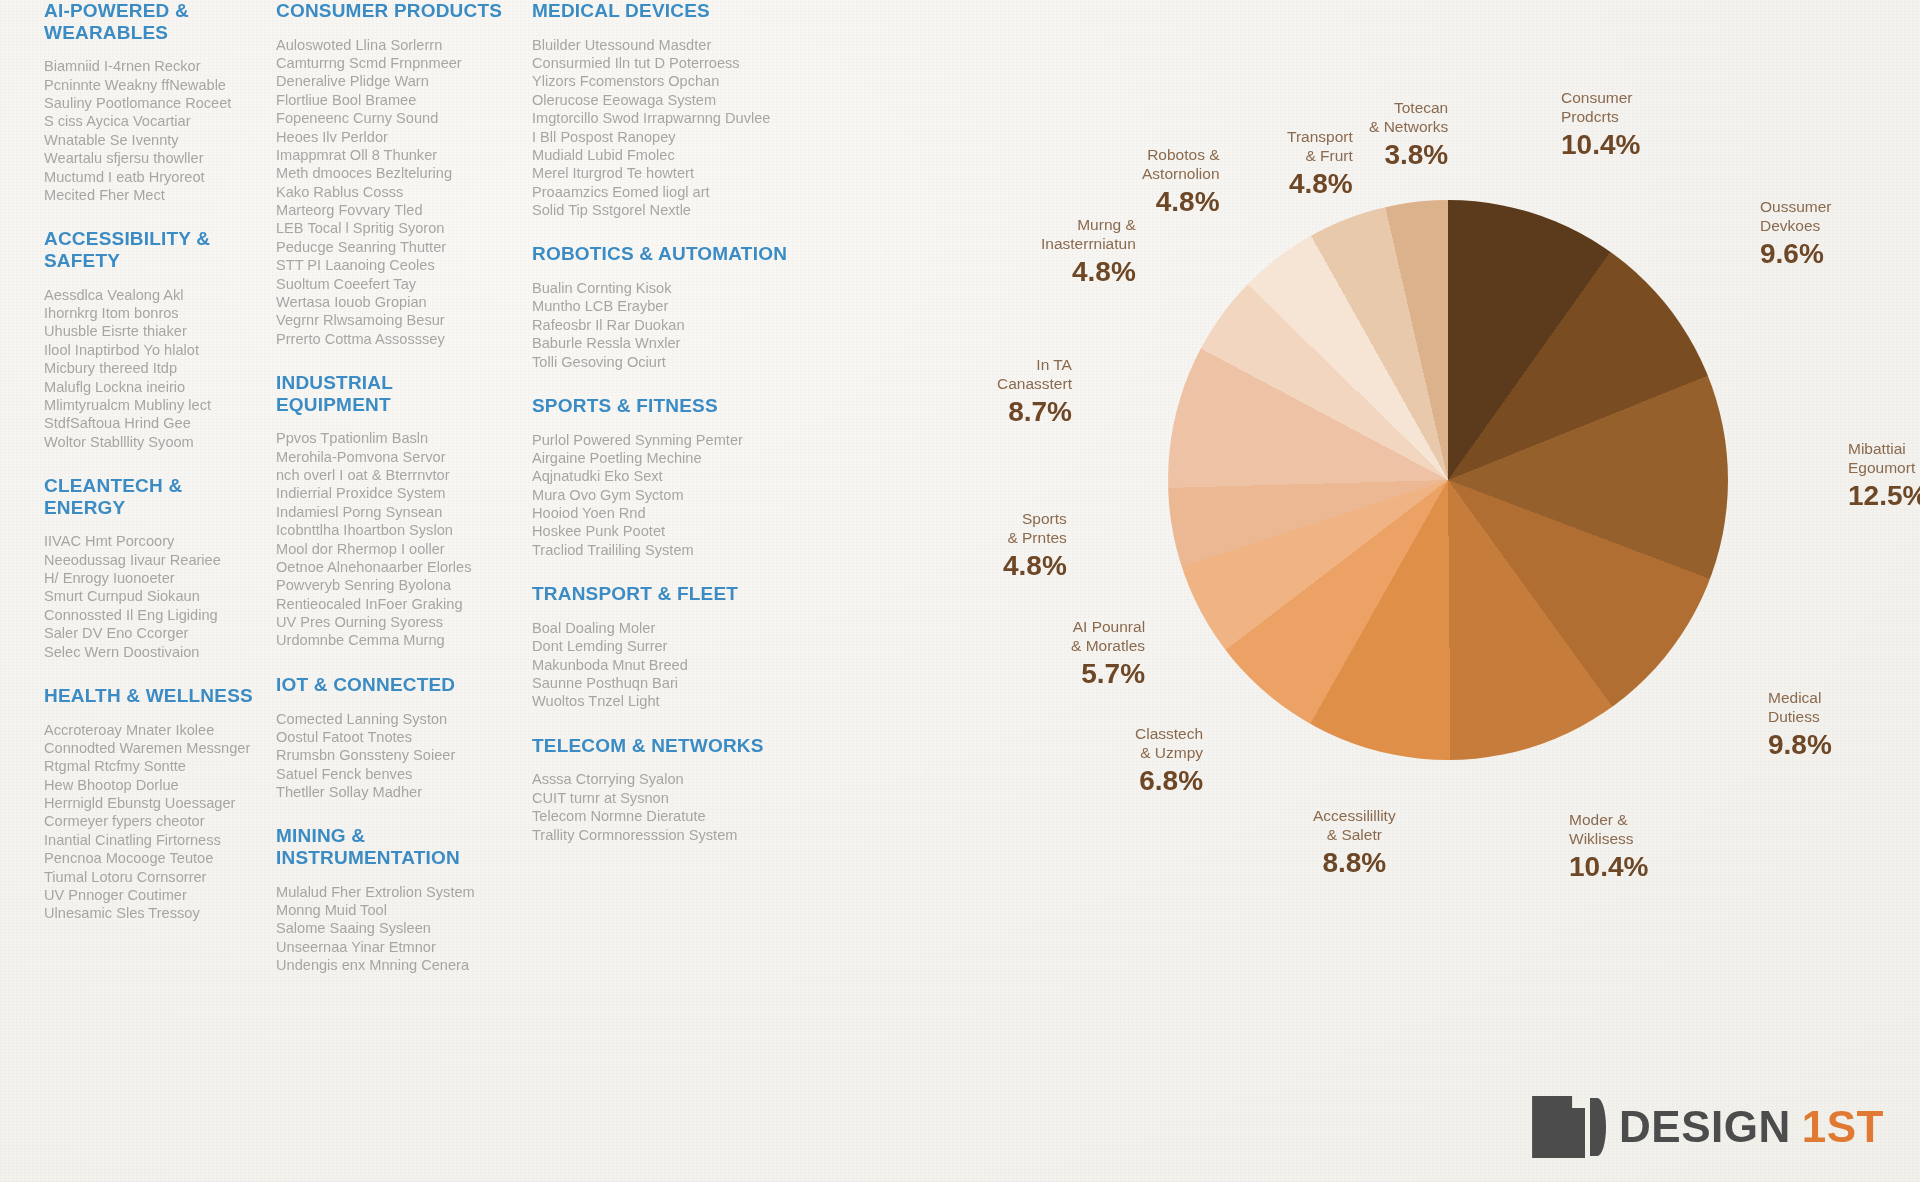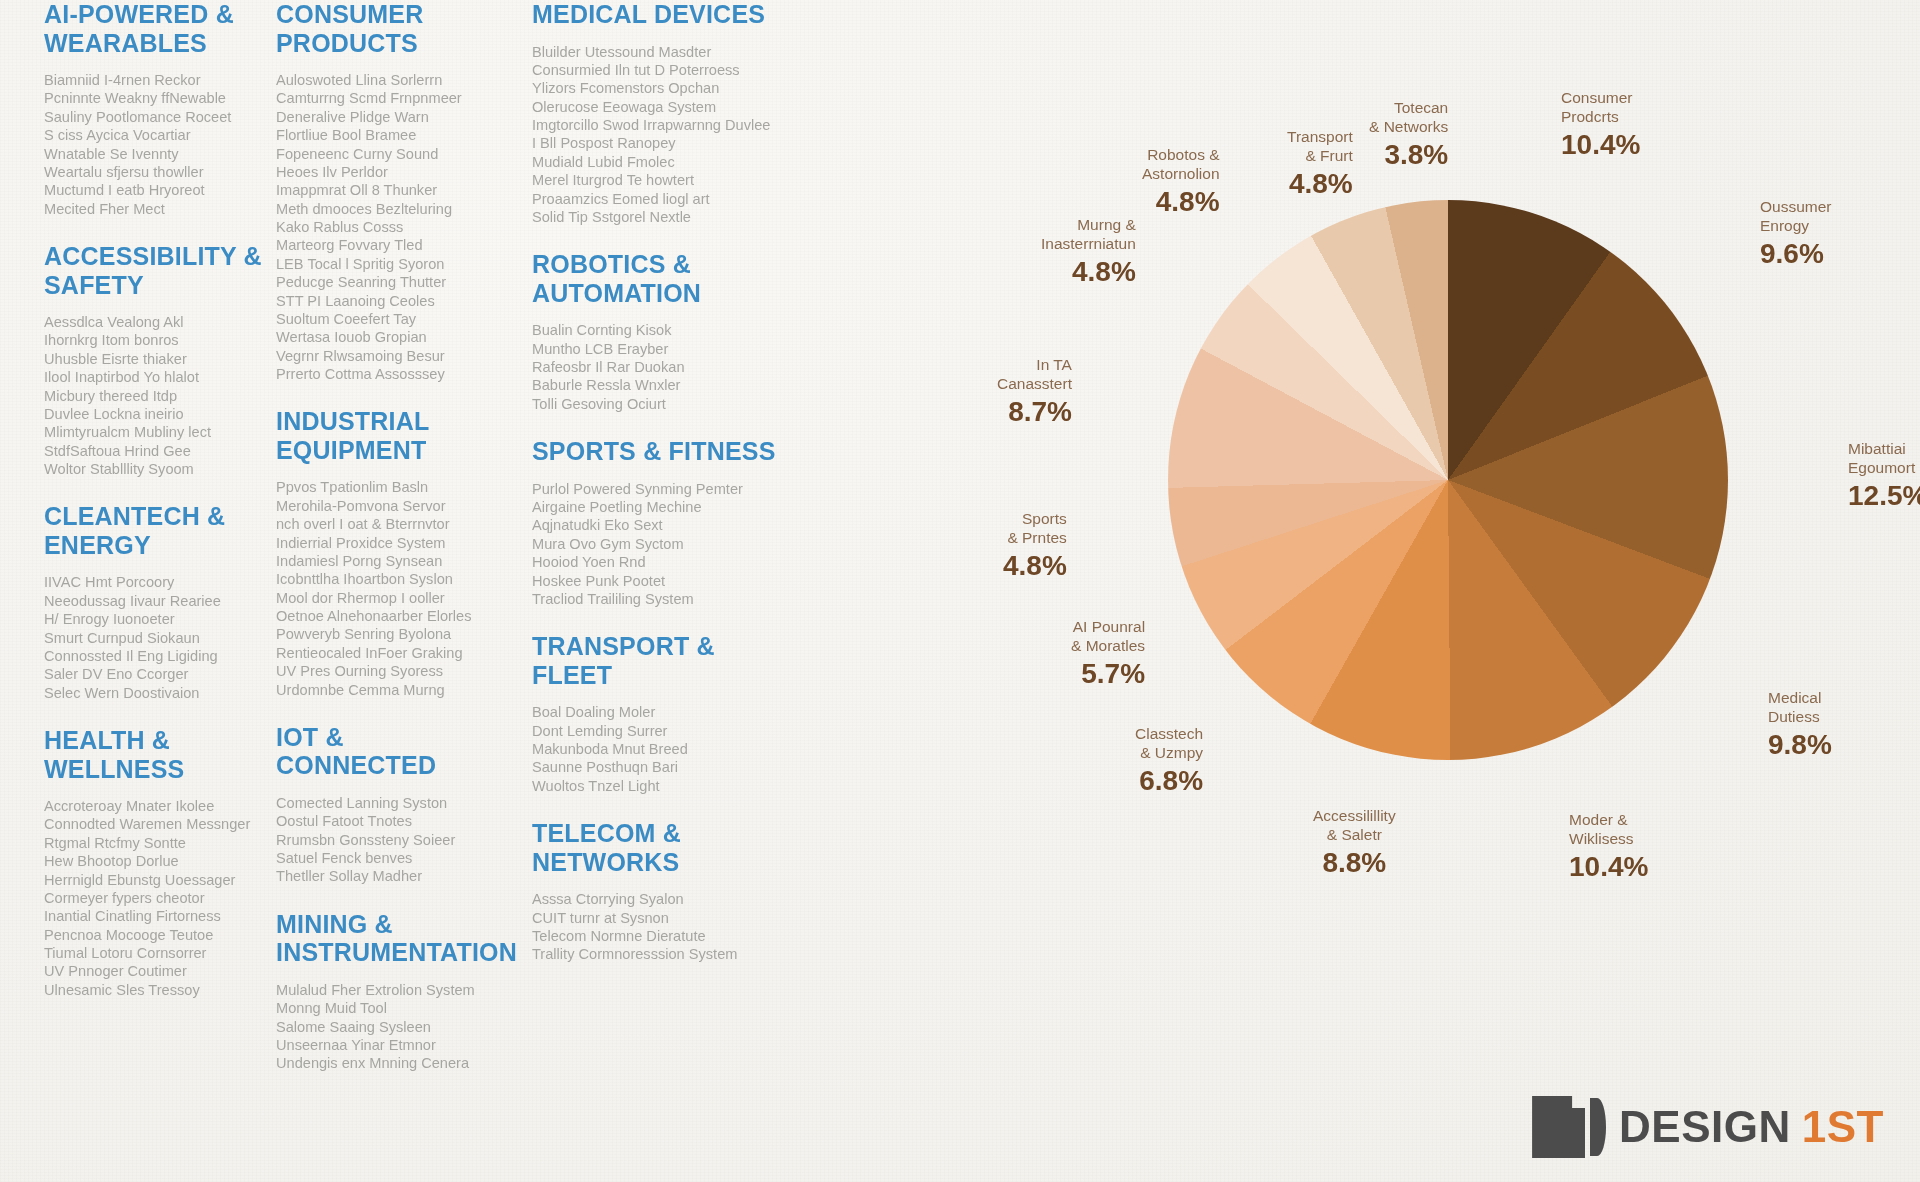--- a/index.html
+++ b/index.html
@@ -35,21 +35,21 @@
     top: 0;
   }
   .col-1 { left: 0px;   width: 218px; }
   .col-2 { left: 232px; width: 230px; }
   .col-3 { left: 488px; width: 270px; }
 
   .grp { margin-bottom: 24px; }
   .grp-head {
     color: #3b8cc4;
     font-weight: bold;
-    font-size: 25px;
+    font-size: 19px;
     line-height: 1.14;
     letter-spacing: 0.2px;
     margin-bottom: 14px;
     text-transform: uppercase;
   }
   .grp-items { }
   .grp-item {
     color: #9b9b98;
     font-size: 14.6px;
     line-height: 1.26;
@@ -138,21 +138,21 @@
           </div>
         </div>
         <div class="grp">
           <div class="grp-head">ACCESSIBILITY &amp; SAFETY</div>
           <div class="grp-items">
             <div class="grp-item">Aessdlca Vealong Akl</div>
             <div class="grp-item">Ihornkrg Itom bonros</div>
             <div class="grp-item">Uhusble Eisrte thiaker</div>
             <div class="grp-item">Ilool Inaptirbod Yo hlalot</div>
             <div class="grp-item">Micbury thereed Itdp</div>
-            <div class="grp-item">Duvlee Lockna ineirio</div>
+            <div class="grp-item">Maluflg Lockna ineirio</div>
             <div class="grp-item">Mlimtyrualcm Mubliny lect</div>
             <div class="grp-item">StdfSaftoua Hrind Gee</div>
             <div class="grp-item">Woltor Stablllity Syoom</div>
           </div>
         </div>
         <div class="grp">
           <div class="grp-head">CLEANTECH &amp; ENERGY</div>
           <div class="grp-items">
             <div class="grp-item">IIVAC Hmt Porcoory</div>
             <div class="grp-item">Neeodussag Iivaur Reariee</div>
@@ -304,21 +304,21 @@
   <div id="chart-area">
     <div id="pie" style="background: conic-gradient(rgb(92, 58, 28) 0deg, rgb(92, 58, 28) 35.421deg, rgb(122, 76, 34) 35.421deg, rgb(122, 76, 34) 68.117deg, rgb(150, 96, 44) 68.117deg, rgb(150, 96, 44) 110.691deg, rgb(176, 110, 51) 110.691deg, rgb(176, 110, 51) 144.068deg, rgb(198, 124, 58) 144.068deg, rgb(198, 124, 58) 179.489deg, rgb(224, 143, 72) 179.489deg, rgb(224, 143, 72) 209.461deg, rgb(236, 162, 101) 209.461deg, rgb(236, 162, 101) 232.621deg, rgb(240, 180, 132) 232.621deg, rgb(240, 180, 132) 252.034deg, rgb(236, 184, 148) 252.034deg, rgb(236, 184, 148) 268.382deg, rgb(238, 195, 165) 268.382deg, rgb(238, 195, 165) 298.013deg, rgb(243, 214, 192) 298.013deg, rgb(243, 214, 192) 314.361deg, rgb(246, 228, 213) 314.361deg, rgb(246, 228, 213) 330.71deg, rgb(233, 201, 171) 330.71deg, rgb(233, 201, 171) 347.058deg, rgb(220, 178, 140) 347.058deg, rgb(220, 178, 140) 360deg);"></div>
 
   <div class="pie-label" style="text-align: left; left: 601px; top: 29px;">
         <span class="nm">Consumer</span>
         <span class="nm">Prodcrts</span>
         <span class="pc">10.4%</span>
       </div>
       <div class="pie-label" style="text-align: left; left: 800px; top: 138px;">
         <span class="nm">Oussumer</span>
-        <span class="nm">Enrogy</span>
+        <span class="nm">Devkoes</span>
         <span class="pc">9.6%</span>
       </div>
       <div class="pie-label" style="text-align: left; left: 888px; top: 380px;">
         <span class="nm">Mibattiai</span>
         <span class="nm">Egoumort</span>
         <span class="pc">12.5%</span>
       </div>
       <div class="pie-label" style="text-align: left; left: 808px; top: 629px;">
         <span class="nm">Medical</span>
         <span class="nm">Dutiess</span>

